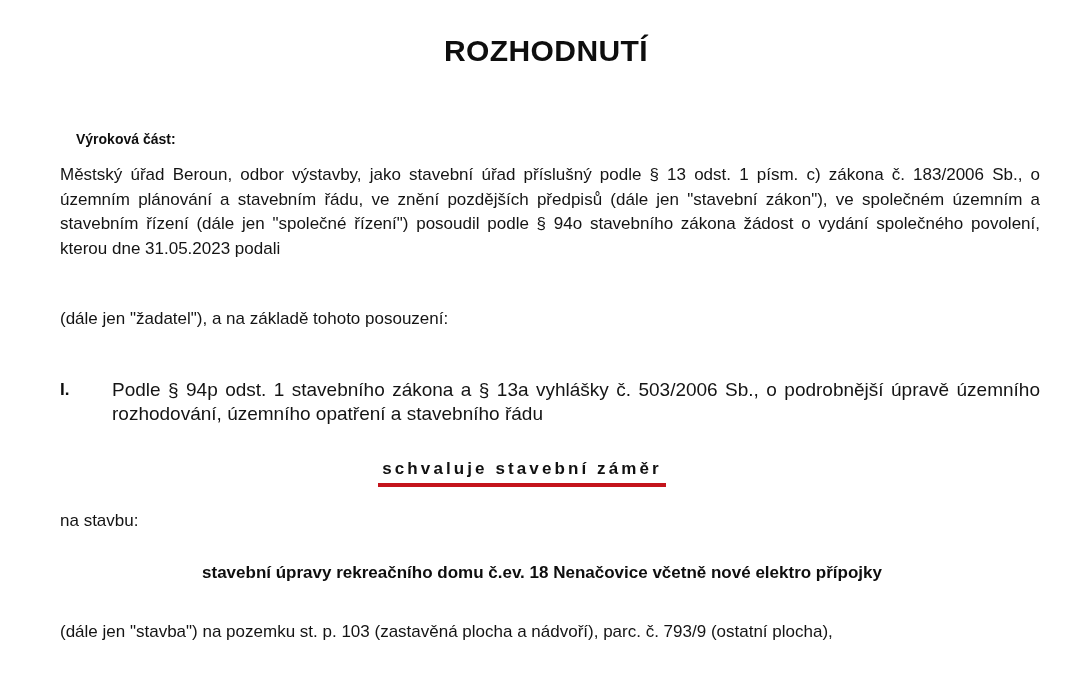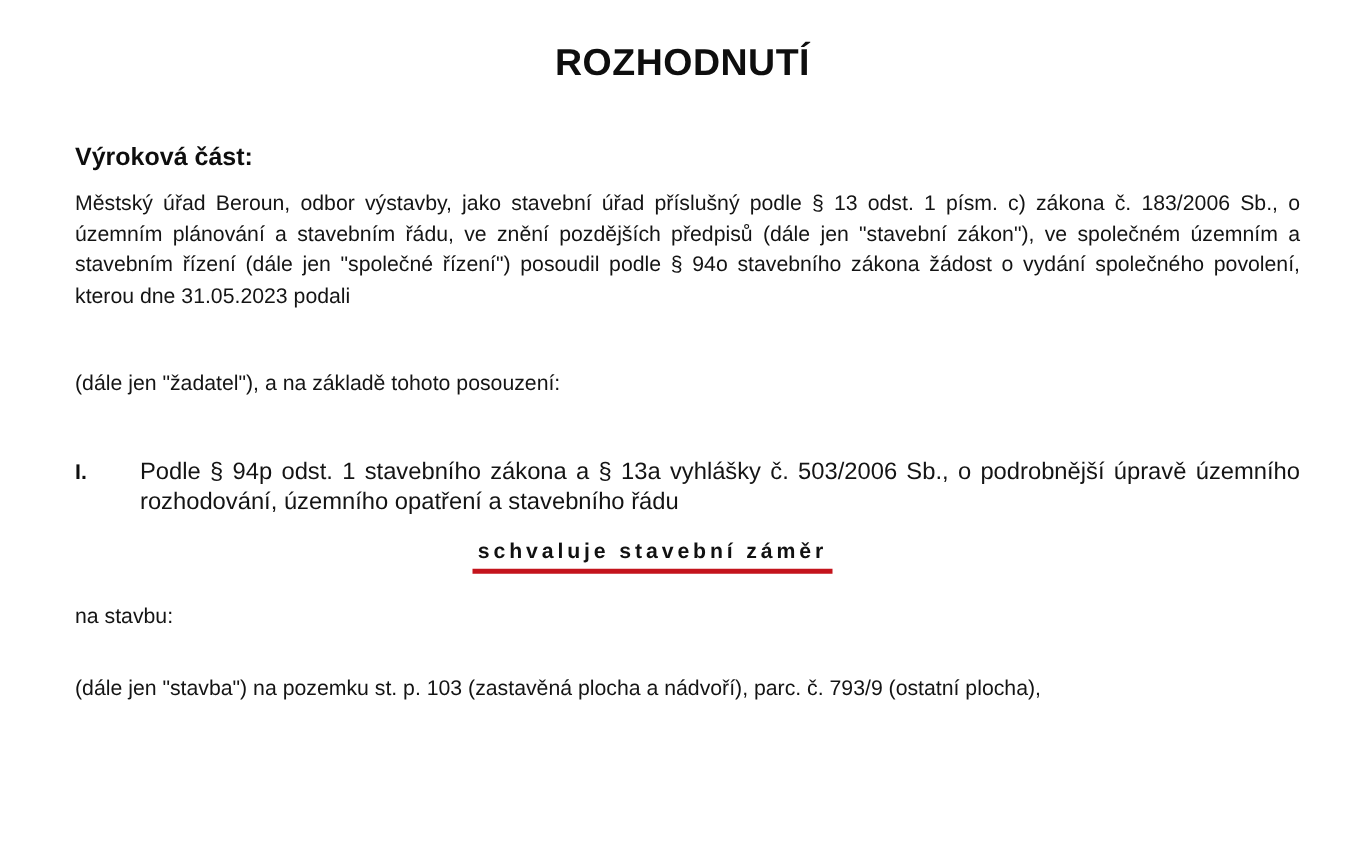--- a/index.html
+++ b/index.html
@@ -26,23 +26,23 @@
   .doc-title {
     text-align: center;
     font-size: 30px;
     font-weight: bold;
     letter-spacing: 0.4px;
     margin: 0;
     padding-top: 34px;
     color: #0e0e0e;
   }
   .section-label {
-    font-size: 20px;
+    font-size: 14px;
     font-weight: bold;
-    margin: 0;
+    margin: 16px;
     padding-top: 47px;
     padding-left: 12px;
     color: #0e0e0e;
   }
   .body-block {
     padding-left: 12px;
     padding-right: 4px;
   }
   .para-justified {
     font-size: 17px;
@@ -78,21 +78,21 @@
   }
   .numbered-item .item-text {
     flex: 1 1 auto;
     font-size: 19px;
     line-height: 24.5px;
     text-align: justify;
     color: #141414;
   }
   .approval-wrap {
     text-align: center;
-    margin-top: 16px;
+    margin-top: 32px;
     padding-right: 48px;
   }
   .approval {
     display: inline-block;
     font-size: 17px;
     font-weight: bold;
     letter-spacing: 3.1px;
     color: #111111;
     padding: 0 4px 4px 4px;
     border-bottom: 4px solid #c4141c;
@@ -149,19 +149,20 @@
     <div class="item-text">Podle § 94p odst. 1 stavebního zákona a § 13a vyhlášky č. 503/2006 Sb., o podrobnější úpravě územního rozhodování, územního opatření a stavebního řádu</div>
   </div>
 
   <div class="approval-wrap">
     <span class="approval" style="border-bottom-color: rgb(196, 20, 28);">schvaluje stavební záměr</span>
   </div>
 
   <div class="on-building">na stavbu:</div>
 
   <div class="subject-block">
+    <div class="subject-line">stavební úpravy rekreačního domu č.ev. 18 Nenačovice včetně nové elektro přípojky</div>
   </div>
 
   <div class="closing-block">
     <div class="closing-line">(dále jen "stavba") na pozemku st. p. 103 (zastavěná plocha a nádvoří), parc. č. 793/9 (ostatní plocha),</div>
   </div>
 
 </div>
 
 </body></html>

